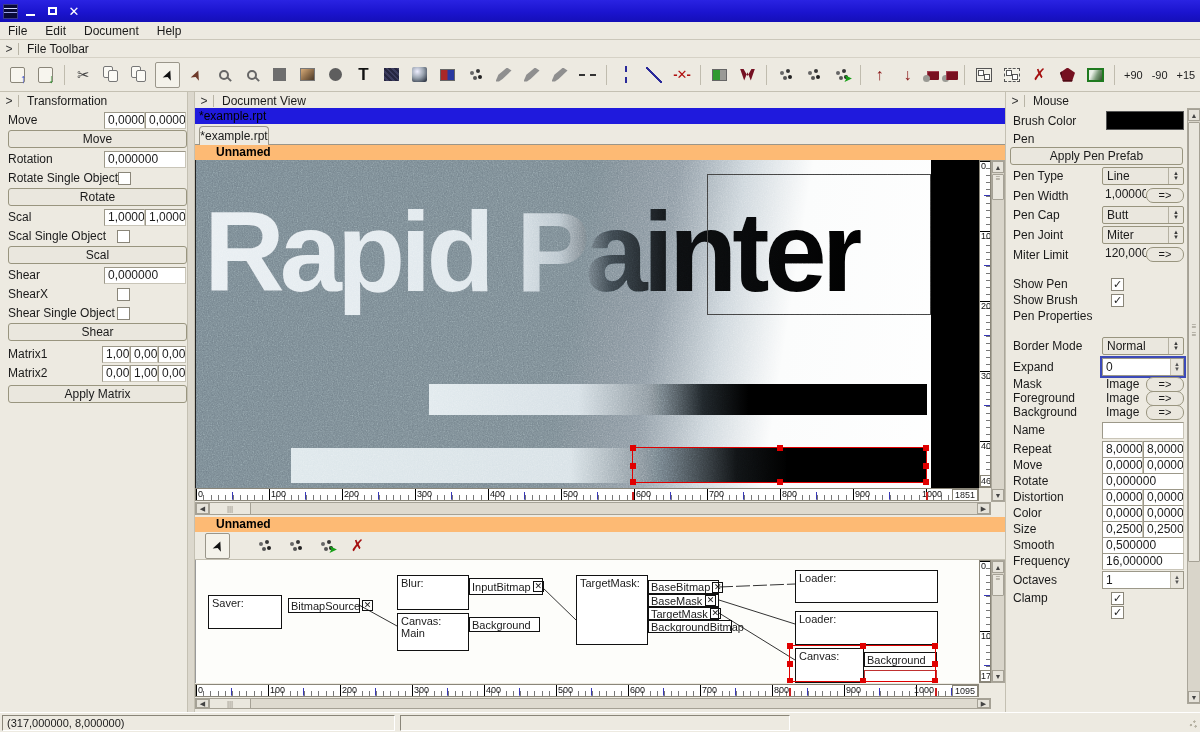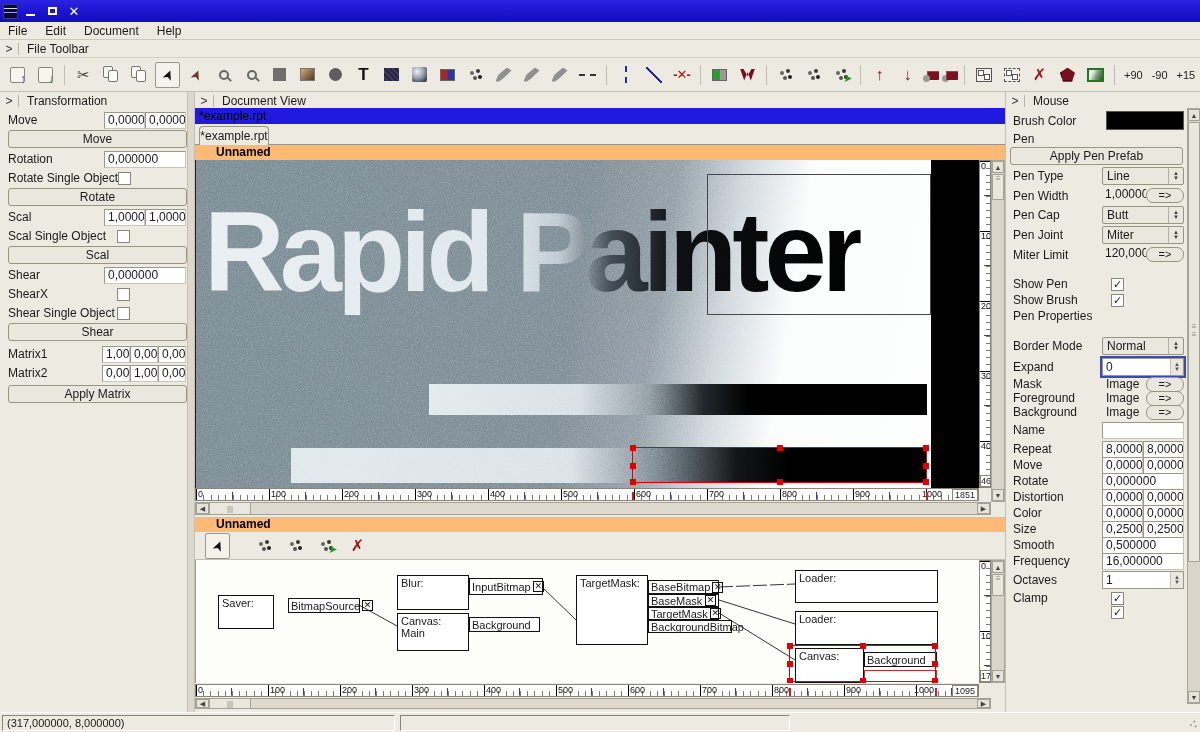--- a/index.html
+++ b/index.html
@@ -567,21 +567,21 @@
       </div>
 
       <div class="node-canvas">
         <svg class="wires" width="784" height="123">
           <line x1="163" y1="45" x2="201" y2="66" stroke="#333" stroke-width="1"></line>
           <line x1="346" y1="27" x2="380" y2="60" stroke="#333" stroke-width="1"></line>
           <line x1="523" y1="27" x2="599" y2="24" stroke="#333" stroke-width="1" stroke-dasharray="14 3"></line>
           <line x1="523" y1="40" x2="599" y2="64" stroke="#333" stroke-width="1"></line>
           <line x1="523" y1="53" x2="599" y2="100" stroke="#333" stroke-width="1"></line>
         </svg>
-        <div class="nbox" style="left:22px;top:35px;width:56px;height:34px">Saver:</div>
+        <div class="nbox" style="left:12px;top:35px;width:74px;height:34px">Saver:</div>
         <div class="nport" style="left:92px;top:38px;width:72px;height:15px">
             <span>BitmapSource</span>
             <span class="xbox">✕</span>
           </div>
         <div class="nbox" style="left:201px;top:15px;width:72px;height:35px">Blur:</div>
         <div class="nport" style="left:273px;top:18px;width:74px;height:17px">
             <span>InputBitmap</span>
             <span class="xbox">✕</span>
           </div>
         <div class="nbox" style="left:201px;top:53px;width:72px;height:38px">Canvas: Main</div>

